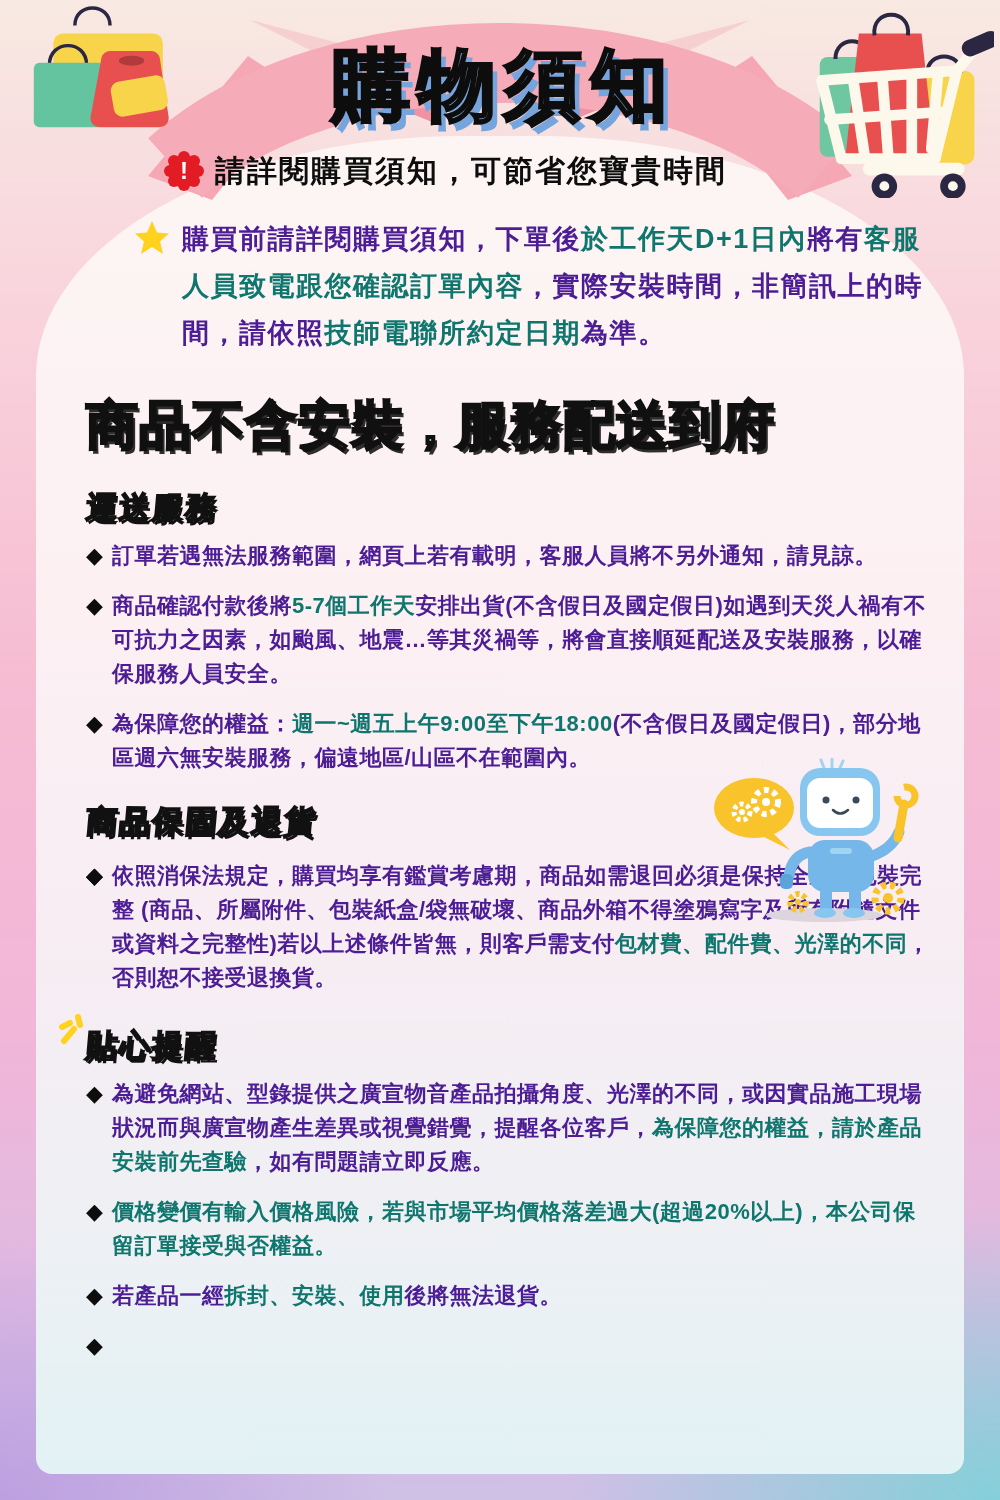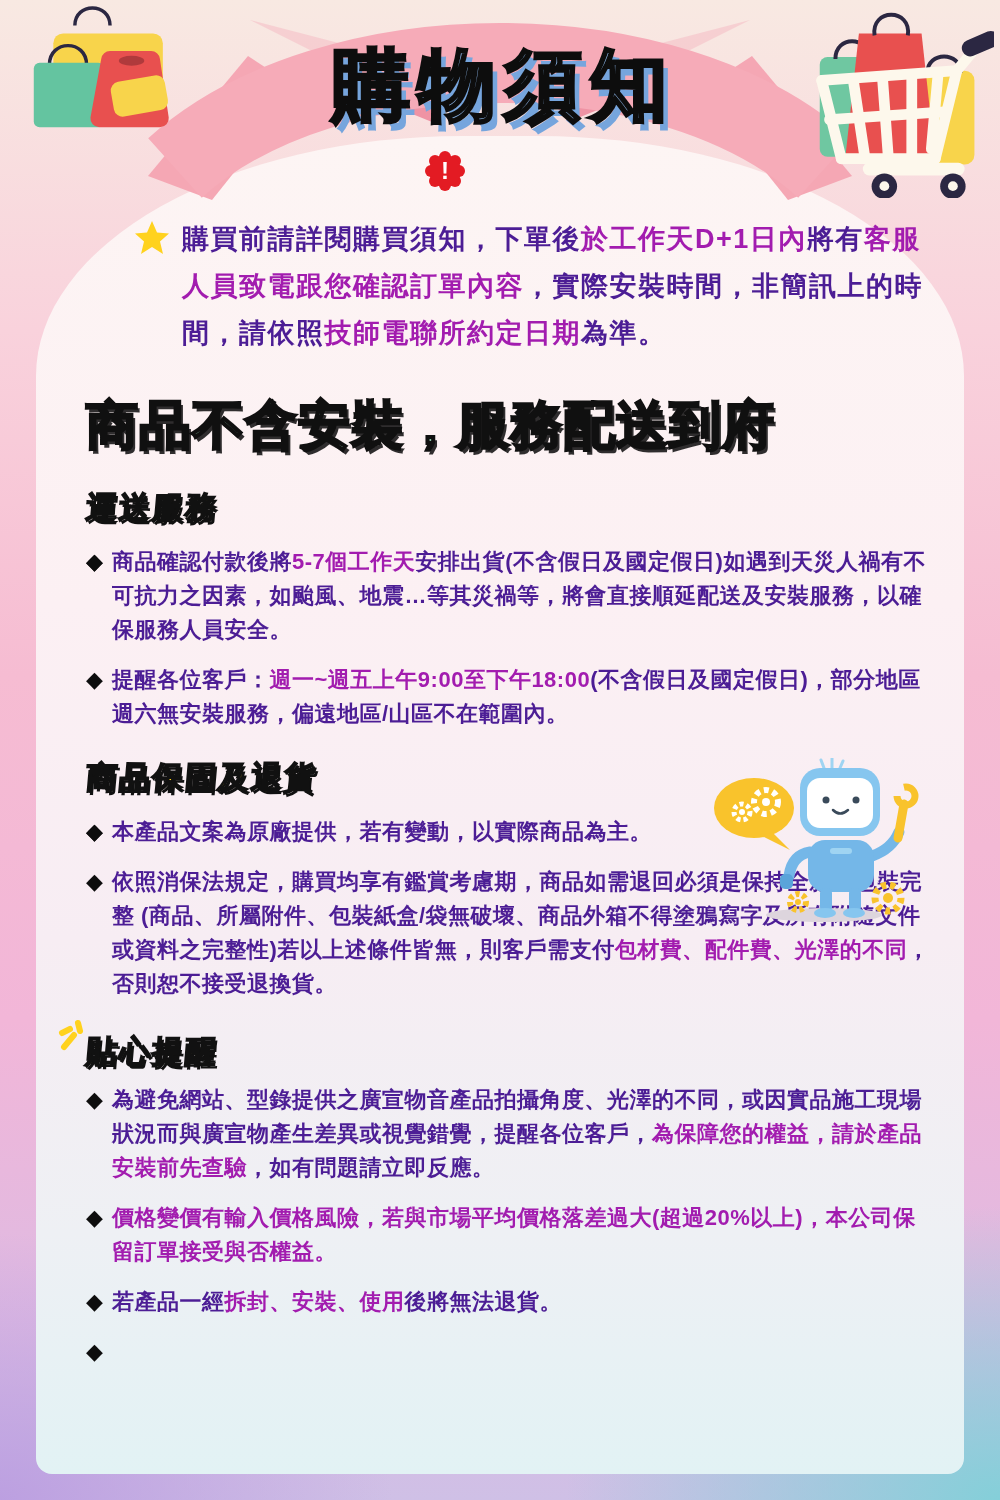--- a/index.html
+++ b/index.html
@@ -55,21 +55,21 @@
     -webkit-text-stroke: 1.6px #111;
     text-shadow: 3px 3px 0 #111;
     transform: skewX(-5deg);
   }
   .sec-head.with-spark { margin-top:30px; }
   .spark { position:absolute; left:-30px; top:-16px; }
   .bullets .bullet { position:relative; padding-left:26px; margin-top:16px; font-size:22px; line-height:34px; letter-spacing:.5px; max-width:848px; }
   .bullets .bullet:first-child { margin-top:10px; }
   .bullet .marker { position:absolute; left:0; top:0; color:#0d0d0d; font-size:22px; }
   .seg-black { color:#4c1d95; }
-  .seg-red { color:#a21caf; }
+  .seg-red { color:#0f766e; }
   .robot { position:absolute; right:36px; top:622px; z-index:4; }
 </style>
 </head>
 <body>
 
 <div class="panel"></div>
 
 <svg class="ribbon" width="1000" height="215" viewBox="0 0 1000 215">
   <polygon points="500,85 250,20 430,110" fill="rgba(243,164,180,.35)"></polygon>
   <polygon points="500,85 750,20 570,110" fill="rgba(243,164,180,.35)"></polygon>
@@ -130,49 +130,50 @@
         <circle cx="7" cy="21" r="6"></circle>
           <circle cx="35" cy="21" r="6"></circle>
         <circle cx="11" cy="11" r="6"></circle>
           <circle cx="31" cy="11" r="6"></circle>
         <circle cx="11" cy="31" r="6"></circle>
           <circle cx="31" cy="31" r="6"></circle>
         <circle cx="21" cy="21" r="16"></circle>
       </g>
       <text x="21" y="29" text-anchor="middle" font-size="24" font-weight="bold" fill="#ffffff" font-family="Liberation Sans, sans-serif">!</text>
     </svg>
+    <span class="notice-text">請詳閱購買須知，可節省您寶貴時間</span>
   </div>
 
   <div class="intro">
     <svg class="intro-star" width="36" height="36" viewBox="0 0 36 36">
       <polygon points="18,1 23,12.5 35,13.5 26,21.5 29,34 18,27 7,34 10,21.5 1,13.5 13,12.5" fill="#ffd21e"></polygon>
     </svg>
     <span class="intro-text"><span class="seg-black">購買前請詳閱購買須知，下單後</span><span class="seg-red">於工作天D+1日內</span><span class="seg-black">將有</span><span class="seg-red">客服</span><br><span class="seg-red">人員致電跟您確認訂單內容</span><span class="seg-black">，實際安裝時間，非簡訊上的時</span><br><span class="seg-black">間，請依照</span><span class="seg-red">技師電聯所約定日期</span><span class="seg-black">為準。</span></span>
   </div>
 
   <div class="banner-green">商品不含安裝，服務配送到府</div>
 
   <div class="section">
     <div class="sec-head">
       <span class="sec-heading">運送服務</span>
     </div>
     <div class="bullets">
-        <div class="bullet"><span class="marker">◆</span></div>
+        <div class="bullet"><span class="marker">◆</span><span><span class="seg-black">訂單若遇無法服務範圍，網頁上若有載明，客服人員將不另外通知，請見諒。</span></span></div>
         <div class="bullet"><span class="marker">◆</span><span><span class="seg-black">商品確認付款後將</span><span class="seg-red">5-7個工作天</span><span class="seg-black">安排出貨(不含假日及國定假日)如遇到天災人禍有不可抗力之因素，如颱風、地震…等其災禍等，將會直接順延配送及安裝服務，以確保服務人員安全。</span></span></div>
-        <div class="bullet"><span class="marker">◆</span><span><span class="seg-black">提醒各位客戶：</span><span class="seg-red">週一~週五上午9:00至下午18:00</span><span class="seg-black">(不含假日及國定假日)，部分地區週六無安裝服務，偏遠地區/山區不在範圍內。</span><br></span></div>
+        <div class="bullet"><span class="marker">◆</span><span><span class="seg-black">為保障您的權益：</span><span class="seg-red">週一~週五上午9:00至下午18:00</span><span class="seg-black">(不含假日及國定假日)，部分地區週六無安裝服務，偏遠地區/山區不在範圍內。</span><br></span></div>
       </div>
   </div>
 
   <div class="section">
     <div class="sec-head">
       <span class="sec-heading">商品保固及退貨</span>
     </div>
     <div class="bullets">
         <div class="bullet"><span class="marker">◆</span></div>
-        <div class="bullet"><span class="marker">◆</span><span><span class="seg-black">本產品文案為原廠提供，若有變動，以實際商品為主。</span></span></div>
+        <div class="bullet"><span class="marker">◆</span></div>
         <div class="bullet"><span class="marker">◆</span><span><span class="seg-black">依照消保法規定，購買均享有鑑賞考慮期，商品如需退回必須是保持全新且包裝完整 (商品、所屬附件、包裝紙盒/袋無破壞、商品外箱不得塗鴉寫字及所有附隨文件或資料之完整性)若以上述條件皆無，則客戶需支付</span><span class="seg-red">包材費、配件費、光澤的不同</span><span class="seg-black">，否則恕不接受退換貨。</span></span></div>
       </div>
   </div>
 
   <div class="section">
     <div class="sec-head with-spark">
       <svg class="spark" width="40" height="40" viewBox="0 0 40 40">
         <g stroke="#ffd21e" stroke-width="6" stroke-linecap="round">
           <path d="M8 32 L18 20"></path>
           <path d="M6 18 L14 14"></path>

